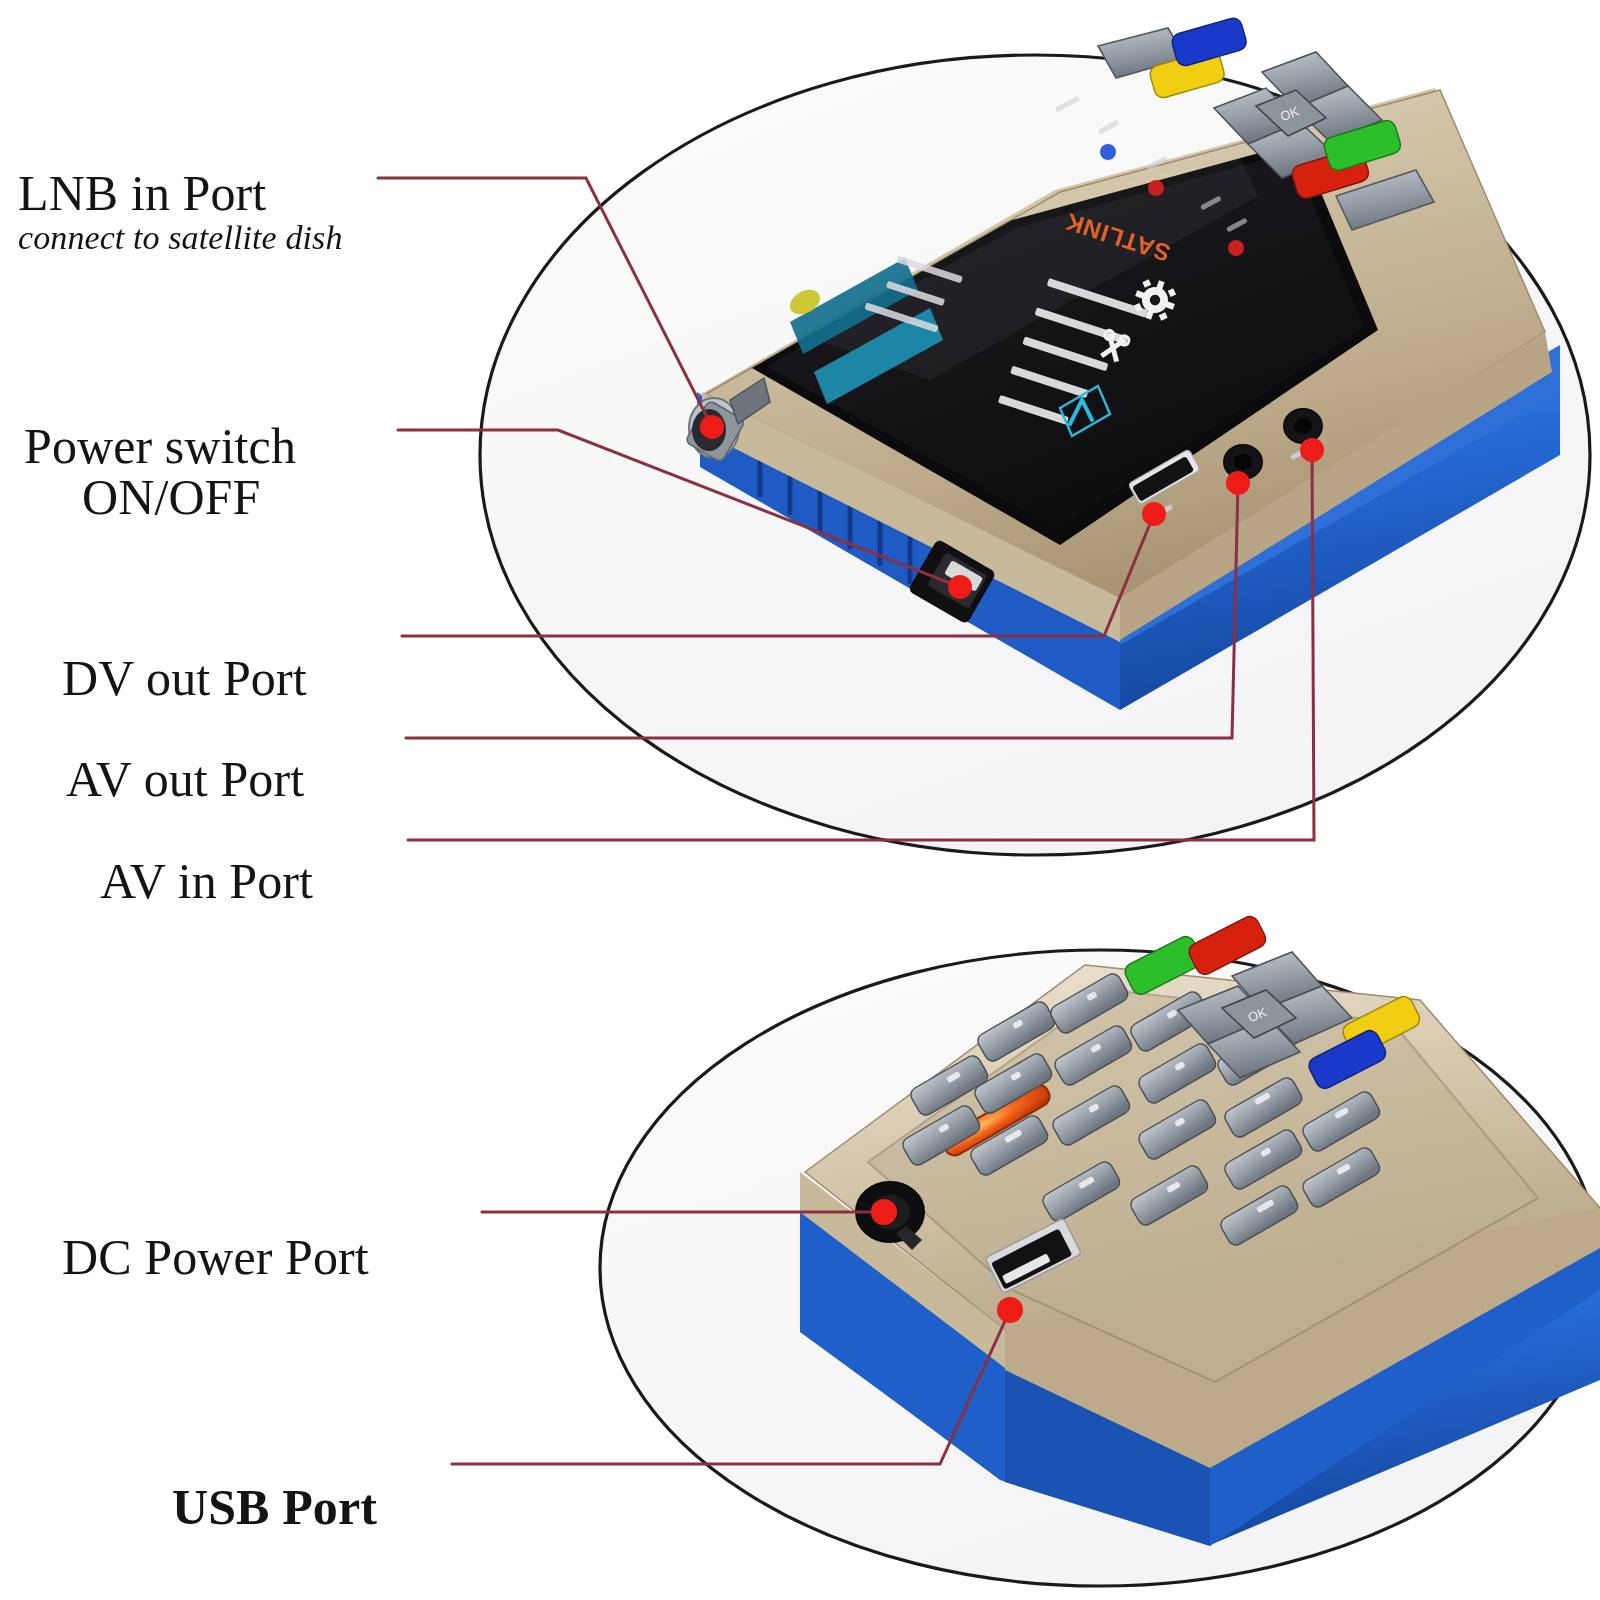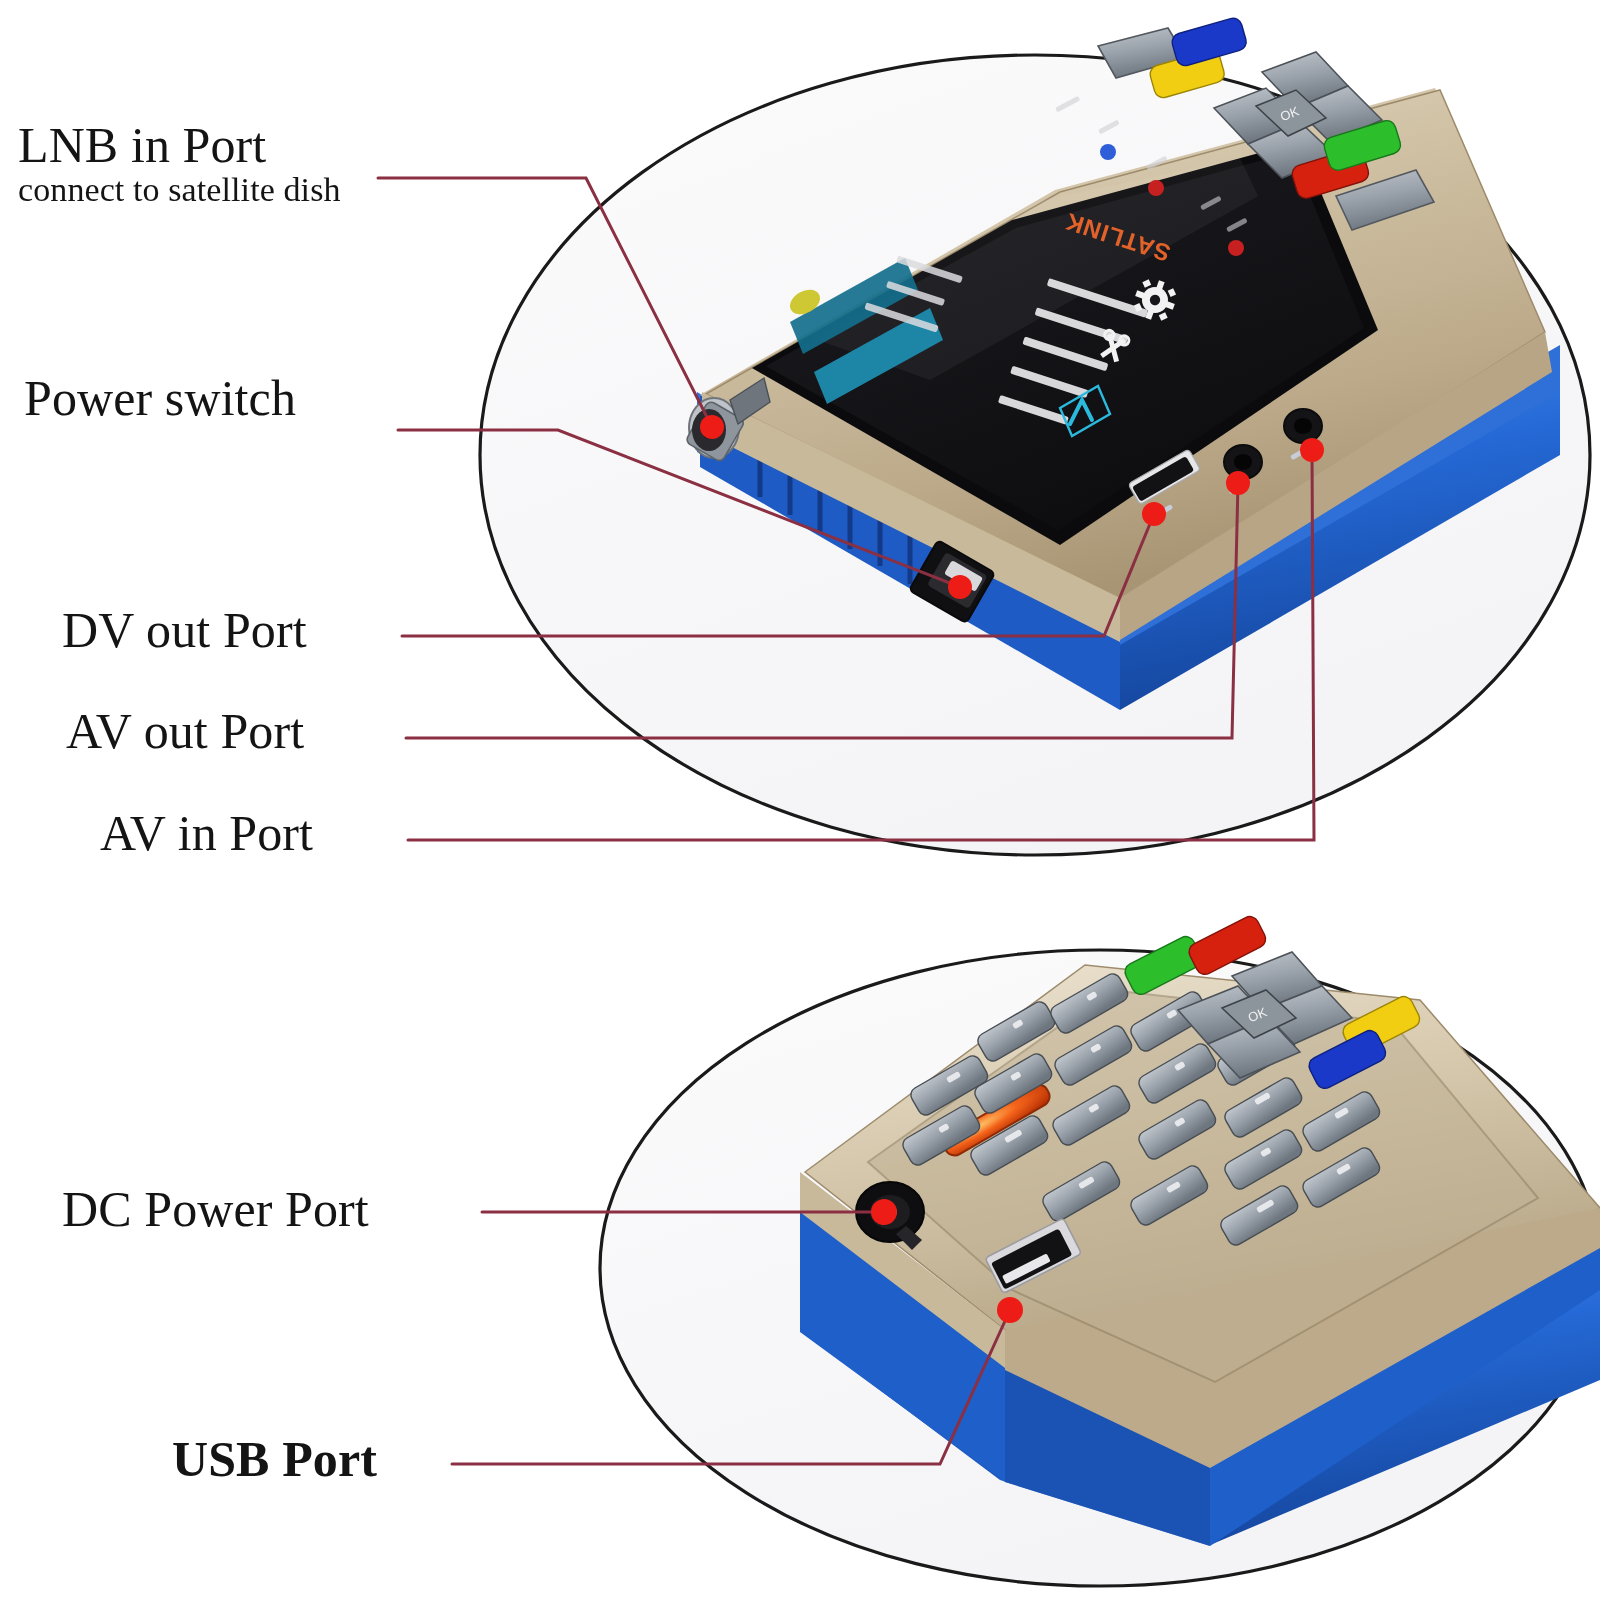--- a/index.html
+++ b/index.html
@@ -15,23 +15,24 @@
   svg#art{position:absolute;left:0;top:0;width:1600px;height:1600px;}
 
   
   .lbl{
     position:absolute;
     color:#141414;
     font-family:"Liberation Serif","DejaVu Serif",serif;
     white-space:nowrap;
     line-height:1.02;
     letter-spacing:.1px;
+    margin-top:48px;
   }
   .lbl .main{display:block;font-size:50px;}
-  .lbl .sub{display:block;font-size:34px;margin-top:2px;}
+  .lbl .sub{display:block;font-size:34px;margin-top:2px;font-style:italic;}
 </style>
 </head>
 <body>
 
 <div id="stage">
 
 <svg id="art" viewBox="0 0 1600 1600" xmlns="http://www.w3.org/2000/svg">
   <defs>
     <linearGradient id="gBezel" x1="0" y1="0" x2="0.4" y2="1">
       <stop offset="0%" stop-color="#E4DAC6"></stop>
@@ -379,20 +380,21 @@
   </g>
 </svg>
 
 <div class="lbl" style="left:18px;  top:120px;">
   <span class="main">LNB in Port</span>
   <span class="sub">connect to satellite dish</span>
 </div>
 
 <div class="lbl" style="left:24px;  top:373px;font-family:Liberation Serif, serif;">
   <span class="main">Power switch</span>
+  <span class="main" style="margin-left:58px;">ON/OFF</span>
 </div>
 
 <div class="lbl" style="left:62px;  top:605px;text-align:center;">
   <span class="main">DV out Port</span>
 </div>
 
 <div class="lbl" style="left:66px;  top:706px;text-align:center;">
   <span class="main">AV out Port</span>
 </div>
 

